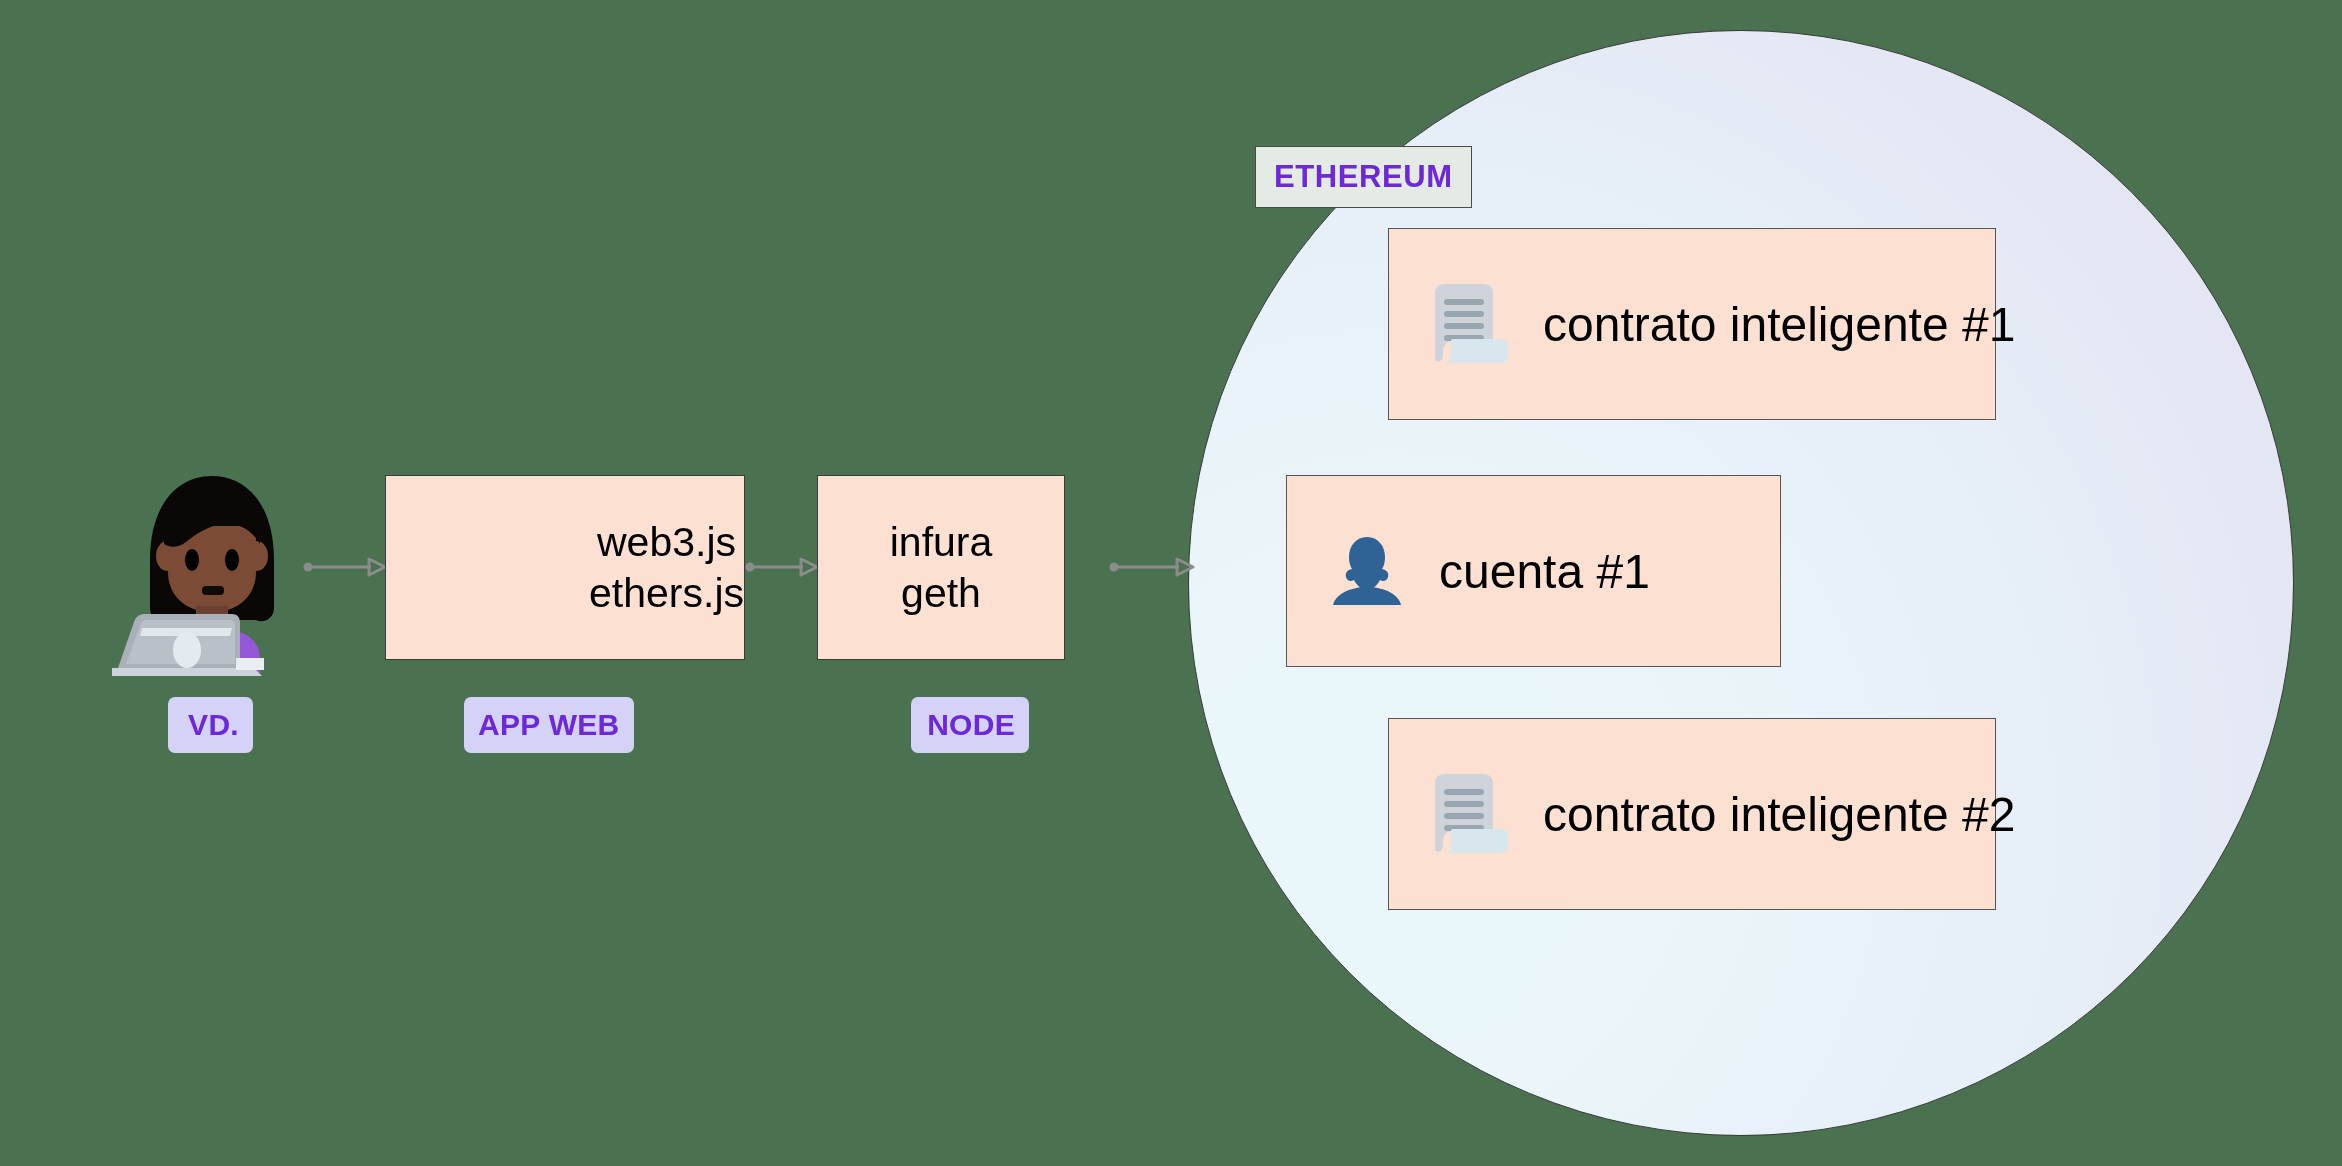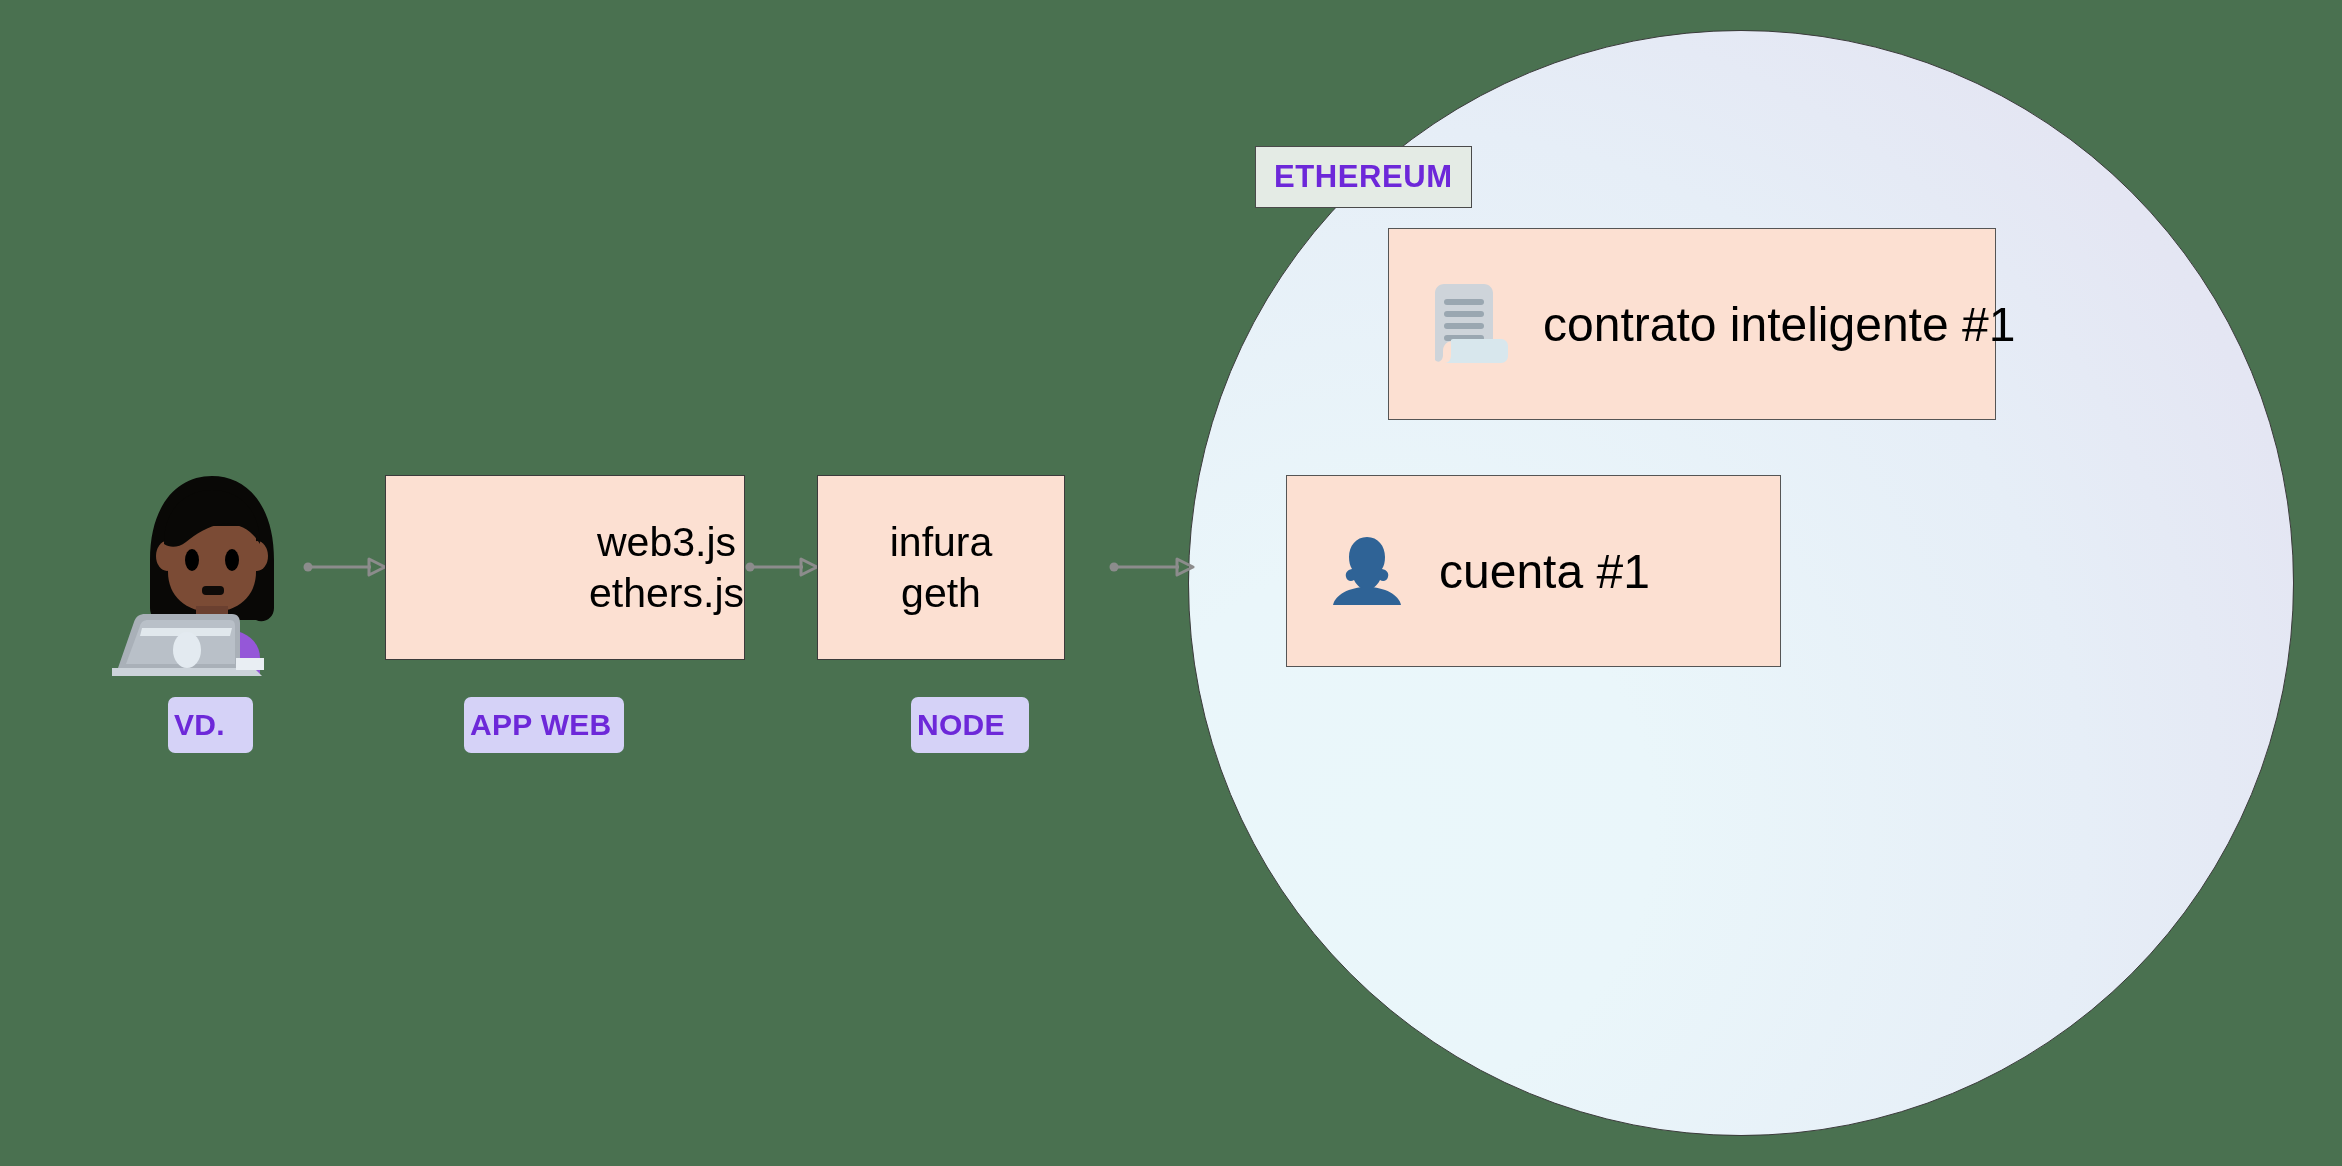--- a/index.html
+++ b/index.html
@@ -88,22 +88,22 @@
   
   .person-icon { width: 76px; height: 76px; flex: 0 0 auto; display:block; }
 
   
   .chip {
     position: absolute;
     background: #d5d2f7;
     border-radius: 7px;
     display: flex;
     align-items: center;
-    justify-content: flex-start;
-    padding: 0 6px;
+    justify-content: flex-end;
+    padding: 0 14px;
     height: 56px;
   }
   .chip-text {
     font-size: 30px;
     color: #6d28d9;
     letter-spacing: 0.3px;
     white-space: nowrap;
     font-weight: bold;
   }
   #chip-vd     { left: 168px; top: 697px; min-width: 85px; }
@@ -249,14 +249,25 @@
   </div>
 
   <div class="eth-card" id="card-account-1">
     <svg class="person-icon" viewBox="0 0 76 76" xmlns="http://www.w3.org/2000/svg">
       <path d="M38 4 C27 4 20 13 20 24 C20 29 21 33 23 36 C18 37 16 40 17 44 C18 48 22 49 25 47 C28 53 33 57 38 57 C43 57 48 53 51 47 C54 49 58 48 59 44 C60 40 58 37 53 36 C55 33 56 29 56 24 C56 13 49 4 38 4 Z" fill="#2f6396"></path>
       <path d="M38 54 C20 54 6 62 4 72 L72 72 C70 62 56 54 38 54 Z" fill="#2f6396"></path>
     </svg>
     <span class="eth-card-label">cuenta #1</span>
   </div>
 
+  <div class="eth-card" id="card-contract-2">
+    <svg class="doc-icon" viewBox="0 0 78 82" xmlns="http://www.w3.org/2000/svg">
+      <path d="M4 10 C4 5 8 1 13 1 L53 1 C58 1 62 5 62 10 L62 58 L22 58 C16 58 12 62 12 68 L12 72 C12 77 8 81 4 77 Z" fill="#ced4da"></path>
+      <rect x="13" y="16" width="40" height="6" rx="3" fill="#9aa7b1"></rect>
+      <rect x="13" y="28" width="40" height="6" rx="3" fill="#9aa7b1"></rect>
+      <rect x="13" y="40" width="40" height="6" rx="3" fill="#9aa7b1"></rect>
+      <rect x="13" y="52" width="40" height="6" rx="3" fill="#9aa7b1"></rect>
+      <path d="M22 56 L70 56 C74 56 77 59 77 63 L77 73 C77 77 74 80 70 80 L14 80 C18 80 20 76 20 72 L20 63 C20 59 19 56 22 56 Z" fill="#d8e7ed"></path>
+    </svg>
+    <span class="eth-card-label">contrato inteligente #2</span>
+  </div>
 
 </div>
 
 </body></html>

